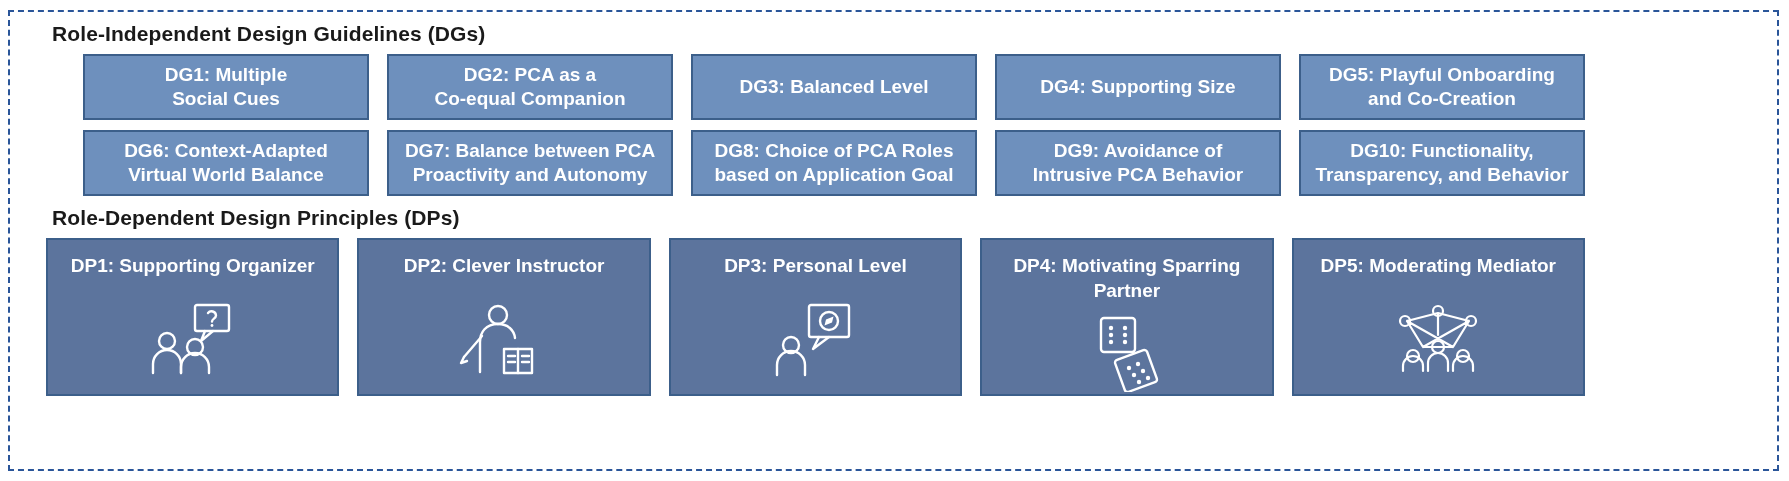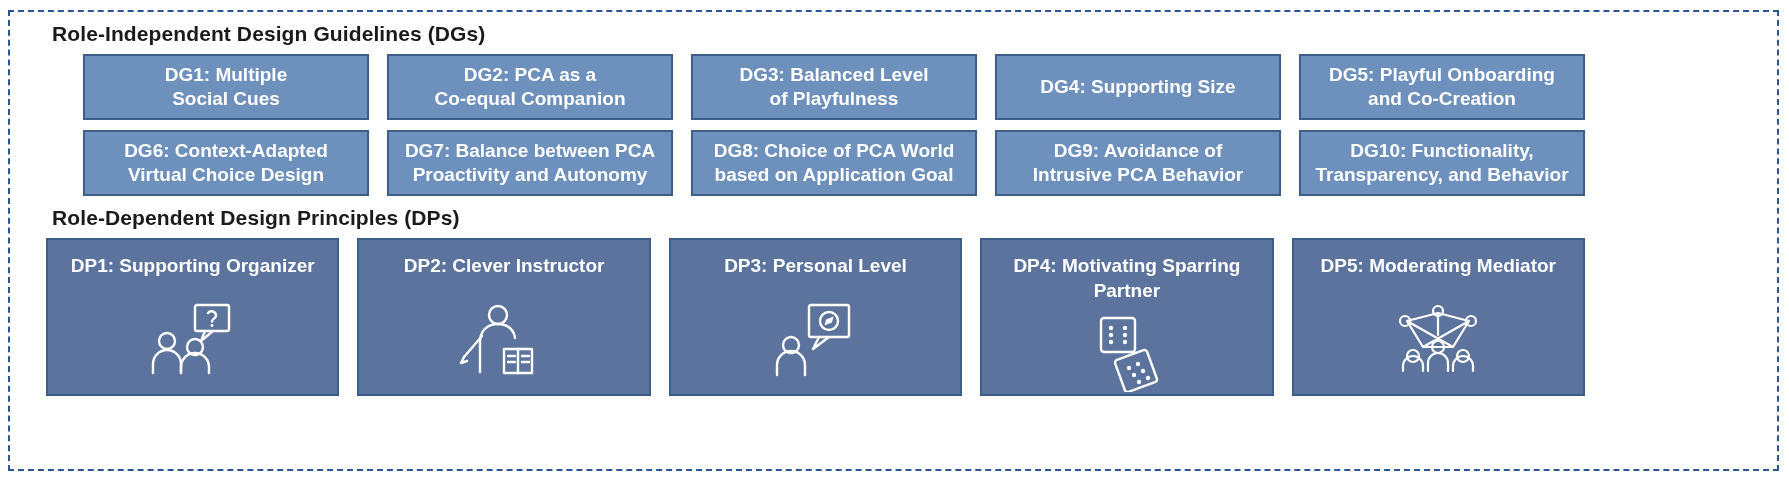--- a/index.html
+++ b/index.html
@@ -134,54 +134,53 @@
       <div class="dg-card">
         <div>
           <span class="line">DG2: PCA as a</span>
           <span class="line">Co-equal Companion</span>
         </div>
       </div>
 
       <div class="dg-card">
         <div>
           <span class="line">DG3: Balanced Level</span>
-          <span class="line">of Playfulness</span>
         </div>
       </div>
 
       <div class="dg-card">
         <div>
           <span class="line">DG4: Supporting Size</span>
         </div>
       </div>
 
       <div class="dg-card">
         <div>
           <span class="line">DG5: Playful Onboarding</span>
           <span class="line">and Co-Creation</span>
         </div>
       </div>
 
       <div class="dg-card">
         <div>
           <span class="line">DG6: Context-Adapted</span>
-          <span class="line">Virtual Choice Design</span>
+          <span class="line">Virtual World Balance</span>
         </div>
       </div>
 
       <div class="dg-card">
         <div>
           <span class="line">DG7: Balance between PCA</span>
           <span class="line">Proactivity and Autonomy</span>
         </div>
       </div>
 
       <div class="dg-card">
         <div>
-          <span class="line">DG8: Choice of PCA World</span>
+          <span class="line">DG8: Choice of PCA Roles</span>
           <span class="line">based on Application Goal</span>
         </div>
       </div>
 
       <div class="dg-card">
         <div>
           <span class="line">DG9: Avoidance of</span>
           <span class="line">Intrusive PCA Behavior</span>
         </div>
       </div>

